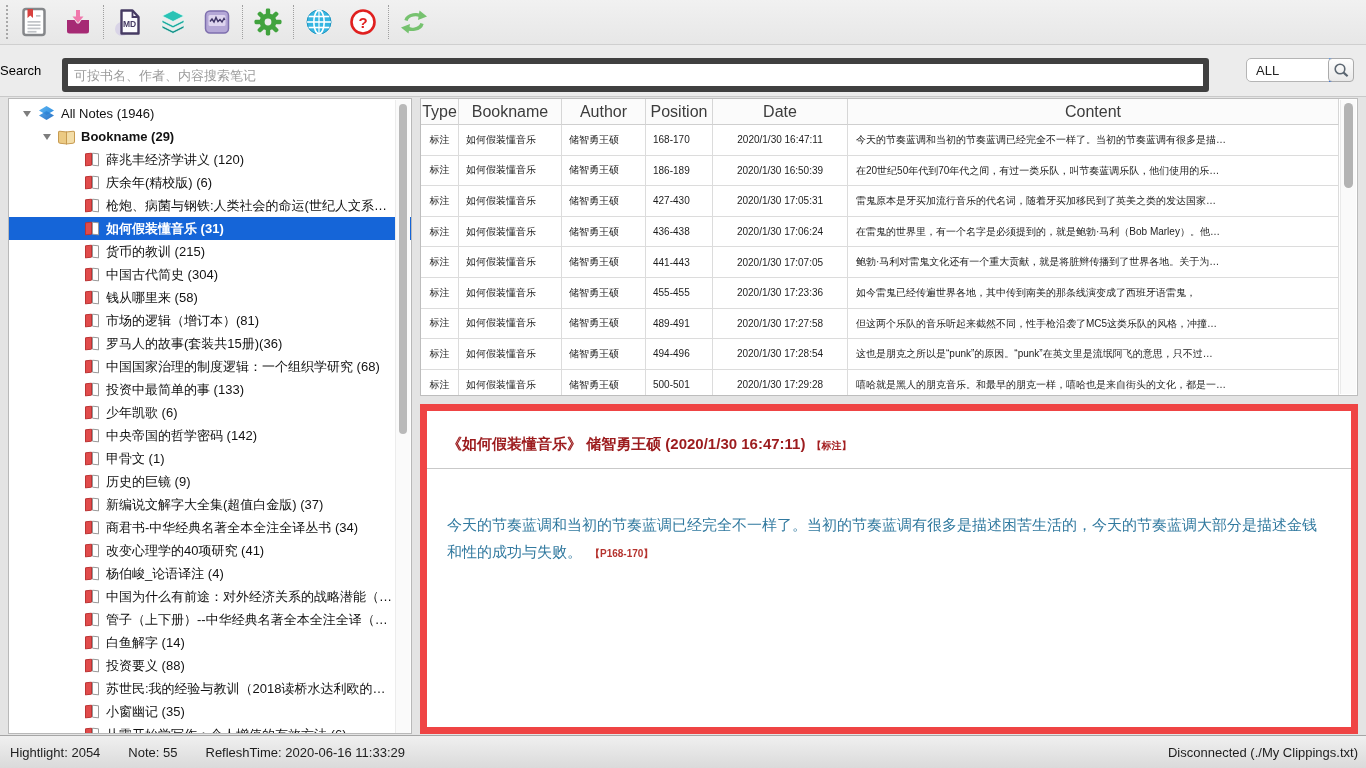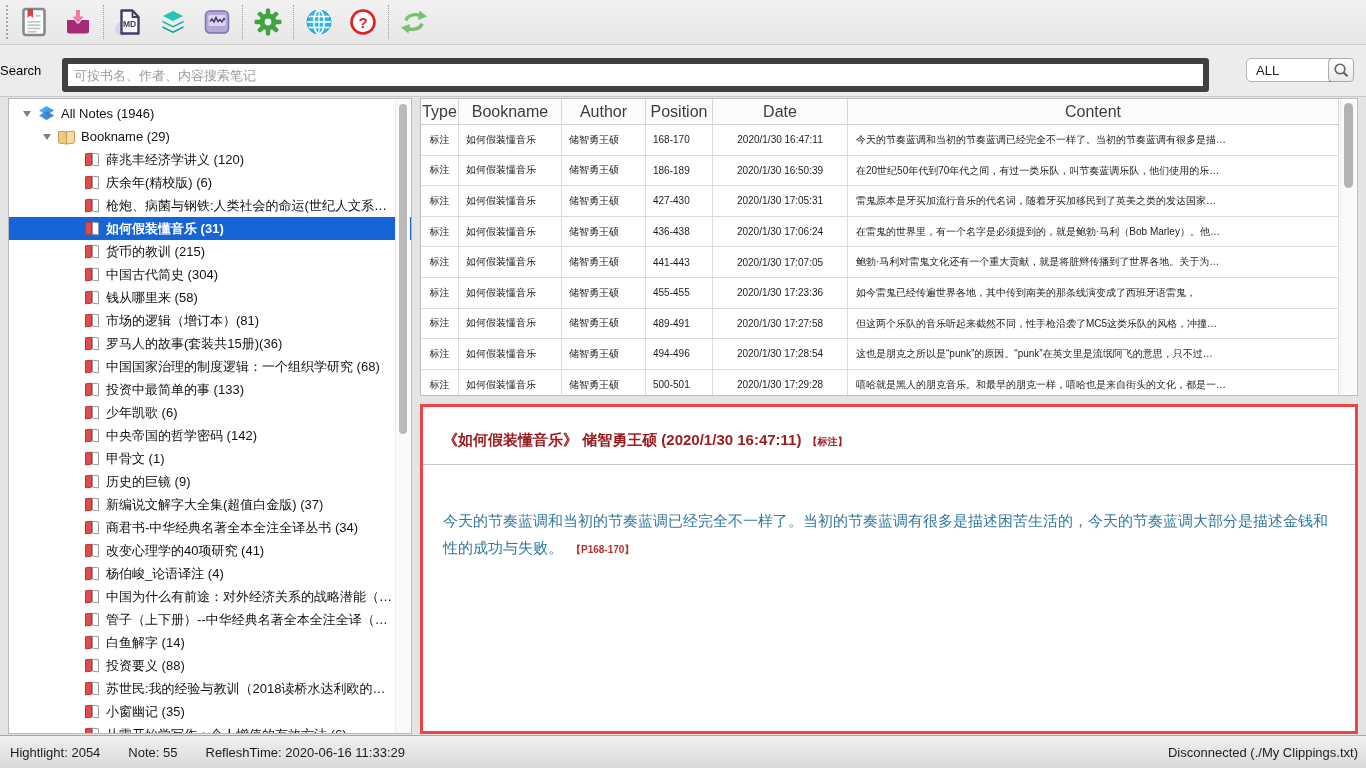--- a/index.html
+++ b/index.html
@@ -58,21 +58,21 @@
     position:absolute;left:8px;top:98px;width:404px;height:636px;
     background:#fff;border:1px solid #b9b9b9;box-sizing:border-box;overflow:hidden;
   }
   .tree{position:absolute;left:0;top:3px;width:100%;}
   .trow{height:23px;display:flex;align-items:center;white-space:nowrap;overflow:hidden;}
   .trow .tlabel{font-size:13px;color:#111;margin-left:6px;overflow:hidden;text-overflow:ellipsis;max-width:300px;}
   .trow.selected{background:#1565d8;}
   .trow.selected .tlabel{color:#fff;font-weight:bold;}
   .tri{width:0;height:0;border-left:4.5px solid transparent;border-right:4.5px solid transparent;border-top:6px solid #7e7e7e;margin-right:7px;}
   .lvl0{padding-left:14px;}
-  .lvl1{padding-left:34px;}
+  .lvl1{padding-left:34px;font-weight:bold;}
   .lvl2{padding-left:76px;}
   .gem{width:17px;height:15px;position:relative;flex:none;}
   .gem::before{content:"";position:absolute;left:1px;top:0;width:15px;height:9px;background:linear-gradient(135deg,#62b7f2,#2a8ade);clip-path:polygon(50% 0,100% 50%,50% 100%,0 50%);}
   .gem::after{content:"";position:absolute;left:1px;top:5px;width:15px;height:9px;background:linear-gradient(135deg,#3c97e4,#1565c0);clip-path:polygon(50% 0,100% 50%,50% 100%,0 50%);opacity:.9;}
   .obook{width:17px;height:14px;position:relative;flex:none;}
   .obook::before{content:"";position:absolute;left:0;top:1px;width:7px;height:11px;background:#ecca83;border:1px solid #c79b51;border-radius:2px 0 0 2px;transform:skewY(7deg);}
   .obook::after{content:"";position:absolute;left:8px;top:1px;width:7px;height:11px;background:#f3dda7;border:1px solid #c79b51;border-radius:0 2px 2px 0;transform:skewY(-7deg);}
   .book-ic{width:15px;height:15px;position:relative;flex:none;}
   .book-ic::before{content:"";position:absolute;left:0;top:1px;width:5px;height:11px;background:#e14b4b;border:1px solid #bb3535;border-radius:1px;transform:skewY(-7deg);}
   .book-ic::after{content:"";position:absolute;left:7px;top:1px;width:5px;height:11px;background:#fff;border:1px solid #9a9a9a;border-radius:1px;transform:skewY(7deg);}
@@ -95,21 +95,21 @@
     white-space:nowrap;overflow:hidden;
   }
   .c-center{justify-content:center;}
   .c-left{padding-left:7px;}
   .c-content{padding-left:8px;padding-right:2px;text-overflow:ellipsis;display:block;line-height:29.6px;}
   .tb-scroll{position:absolute;right:1px;top:1px;width:15px;height:294px;background:#fafafa;border-left:1px solid #eaeaea;}
   .tb-thumb{position:absolute;left:3px;top:3px;width:9px;height:85px;background:#b3b3b3;border-radius:5px;}
   
   .detail-panel{
     position:absolute;left:420px;top:404px;width:938px;height:330px;
-    background:#fff;border:3px solid #ef4444;box-sizing:border-box;overflow:hidden;
+    background:#fff;border:7px solid #ef4444;box-sizing:border-box;overflow:hidden;
   }
   .d-title{margin:24px 24px 0 20px;color:#9c1c1e;font-size:15px;font-weight:bold;}
   .d-tag{font-size:10px;font-weight:bold;color:#a31d1f;margin-left:6px;}
   .d-rule{margin:14px 0 0 0;border:none;border-top:1px solid #c9c9c9;width:100%;}
   .d-body{margin:42px 26px 0 20px;color:#31799f;font-size:15px;line-height:27px;}
   .d-ref{font-size:10px;font-weight:bold;color:#b5332e;margin-left:8px;}
   
   .statusbar{
     position:absolute;left:0;top:735px;width:1366px;height:33px;
     background:linear-gradient(#f0f0f0,#dadada);border-top:1px solid #a6a6a6;

